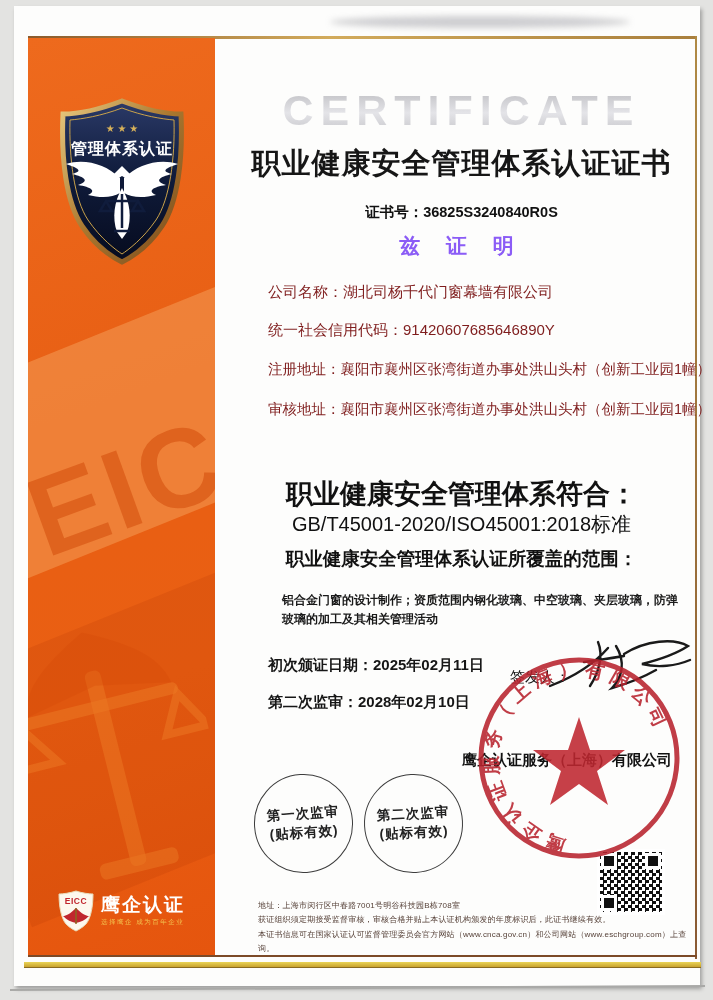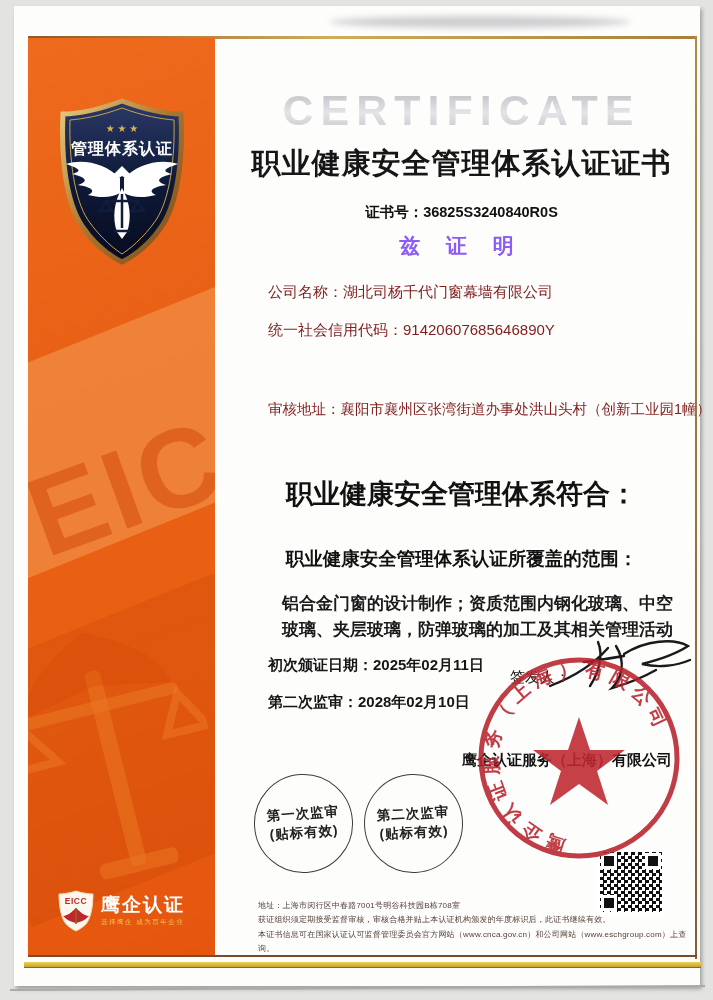--- a/index.html
+++ b/index.html
@@ -51,21 +51,21 @@
   .hereby{position:absolute;left:215px;top:226px;width:465px;text-align:center;font-size:21px;font-weight:bold;color:#8b5cf6;letter-spacing:10px;}
   .field{position:absolute;left:254px;font-size:14.5px;font-weight:400;color:#7f1d1d;white-space:nowrap;}
   .f0{top:277px;font-size:15px;}
   .f1{top:315px;font-size:15px;}
   .f2{top:354px;}
   .f3{top:394px;}
   .cline{position:absolute;left:215px;width:465px;text-align:center;color:#111;}
   .c1{top:470px;font-size:27px;font-weight:bold;}
   .c2{top:505px;font-size:20px;font-weight:500;}
   .c3{top:540px;font-size:18.5px;font-weight:bold;}
-  .scope{position:absolute;left:268px;top:585px;width:402px;font-size:17px;font-weight:600;color:#1a1a1a;line-height:1.55;}
+  .scope{position:absolute;left:268px;top:585px;width:402px;font-size:12px;font-weight:600;color:#1a1a1a;line-height:1.55;}
   .d0{top:650px;}
   .d1{top:687px;}
   .date-line{position:absolute;left:254px;font-size:15px;font-weight:600;color:#161616;}
   .signer{position:absolute;left:496px;top:662px;font-size:15px;font-weight:400;color:#161616;}
   .signature{position:absolute;left:532px;top:628px;}
   .issuer{position:absolute;left:448px;top:745px;font-size:15px;font-weight:600;color:#111;z-index:1;white-space:nowrap;}
   .stamp{position:absolute;left:462px;top:649px;z-index:2;opacity:.88;}
   .audit{position:absolute;top:768px;width:97px;height:97px;border:1.5px solid #3c3c3c;border-radius:50%;
          display:flex;flex-direction:column;align-items:center;justify-content:center;
          font-size:13.5px;font-weight:600;color:#222;line-height:1.4;letter-spacing:1px;background:rgba(255,255,255,.0);}
@@ -148,23 +148,25 @@
     </div>
   </div>
 
   <div class="cert-word">CERTIFICATE</div>
   <div class="title">职业健康安全管理体系认证证书</div>
   <div class="cert-no"><span>证书号：</span><span>36825S3240840R0S</span></div>
   <div class="hereby">兹 证 明</div>
 
   <div class="field f0"><span>公司名称：</span><span>湖北司杨千代门窗幕墙有限公司</span></div>
   <div class="field f1"><span>统一社会信用代码：</span><span>91420607685646890Y</span></div>
+  <div class="field f2"><span>注册地址：</span><span>襄阳市襄州区张湾街道办事处洪山头村（创新工业园1幢）</span></div>
   <div class="field f3"><span>审核地址：</span><span>襄阳市襄州区张湾街道办事处洪山头村（创新工业园1幢）</span></div>
 
   <div class="cline c1">职业健康安全管理体系符合：</div>
+  <div class="cline c2">GB/T45001-2020/ISO45001:2018标准</div>
   <div class="cline c3">职业健康安全管理体系认证所覆盖的范围：</div>
   <div class="scope">铝合金门窗的设计制作；资质范围内钢化玻璃、中空玻璃、夹层玻璃，防弹玻璃的加工及其相关管理活动</div>
 
   <div class="date-line d0"><span>初次颁证日期：</span><span>2025年02月11日</span></div>
   <div class="date-line d1"><span>第二次监审：</span><span>2028年02月10日</span></div>
 
   <div class="signer">签发人：</div>
   <svg class="signature" width="150" height="64" viewBox="0 0 150 64">
     <g fill="none" stroke="#1a1a1a" stroke-width="2.4" stroke-linecap="round">
       <path d="M4 52 C30 42 48 30 62 14 M52 8 C58 22 52 40 44 52 M38 28 C54 26 66 24 78 22 M70 12 C80 28 76 44 66 54 C80 50 96 44 110 36"></path>

